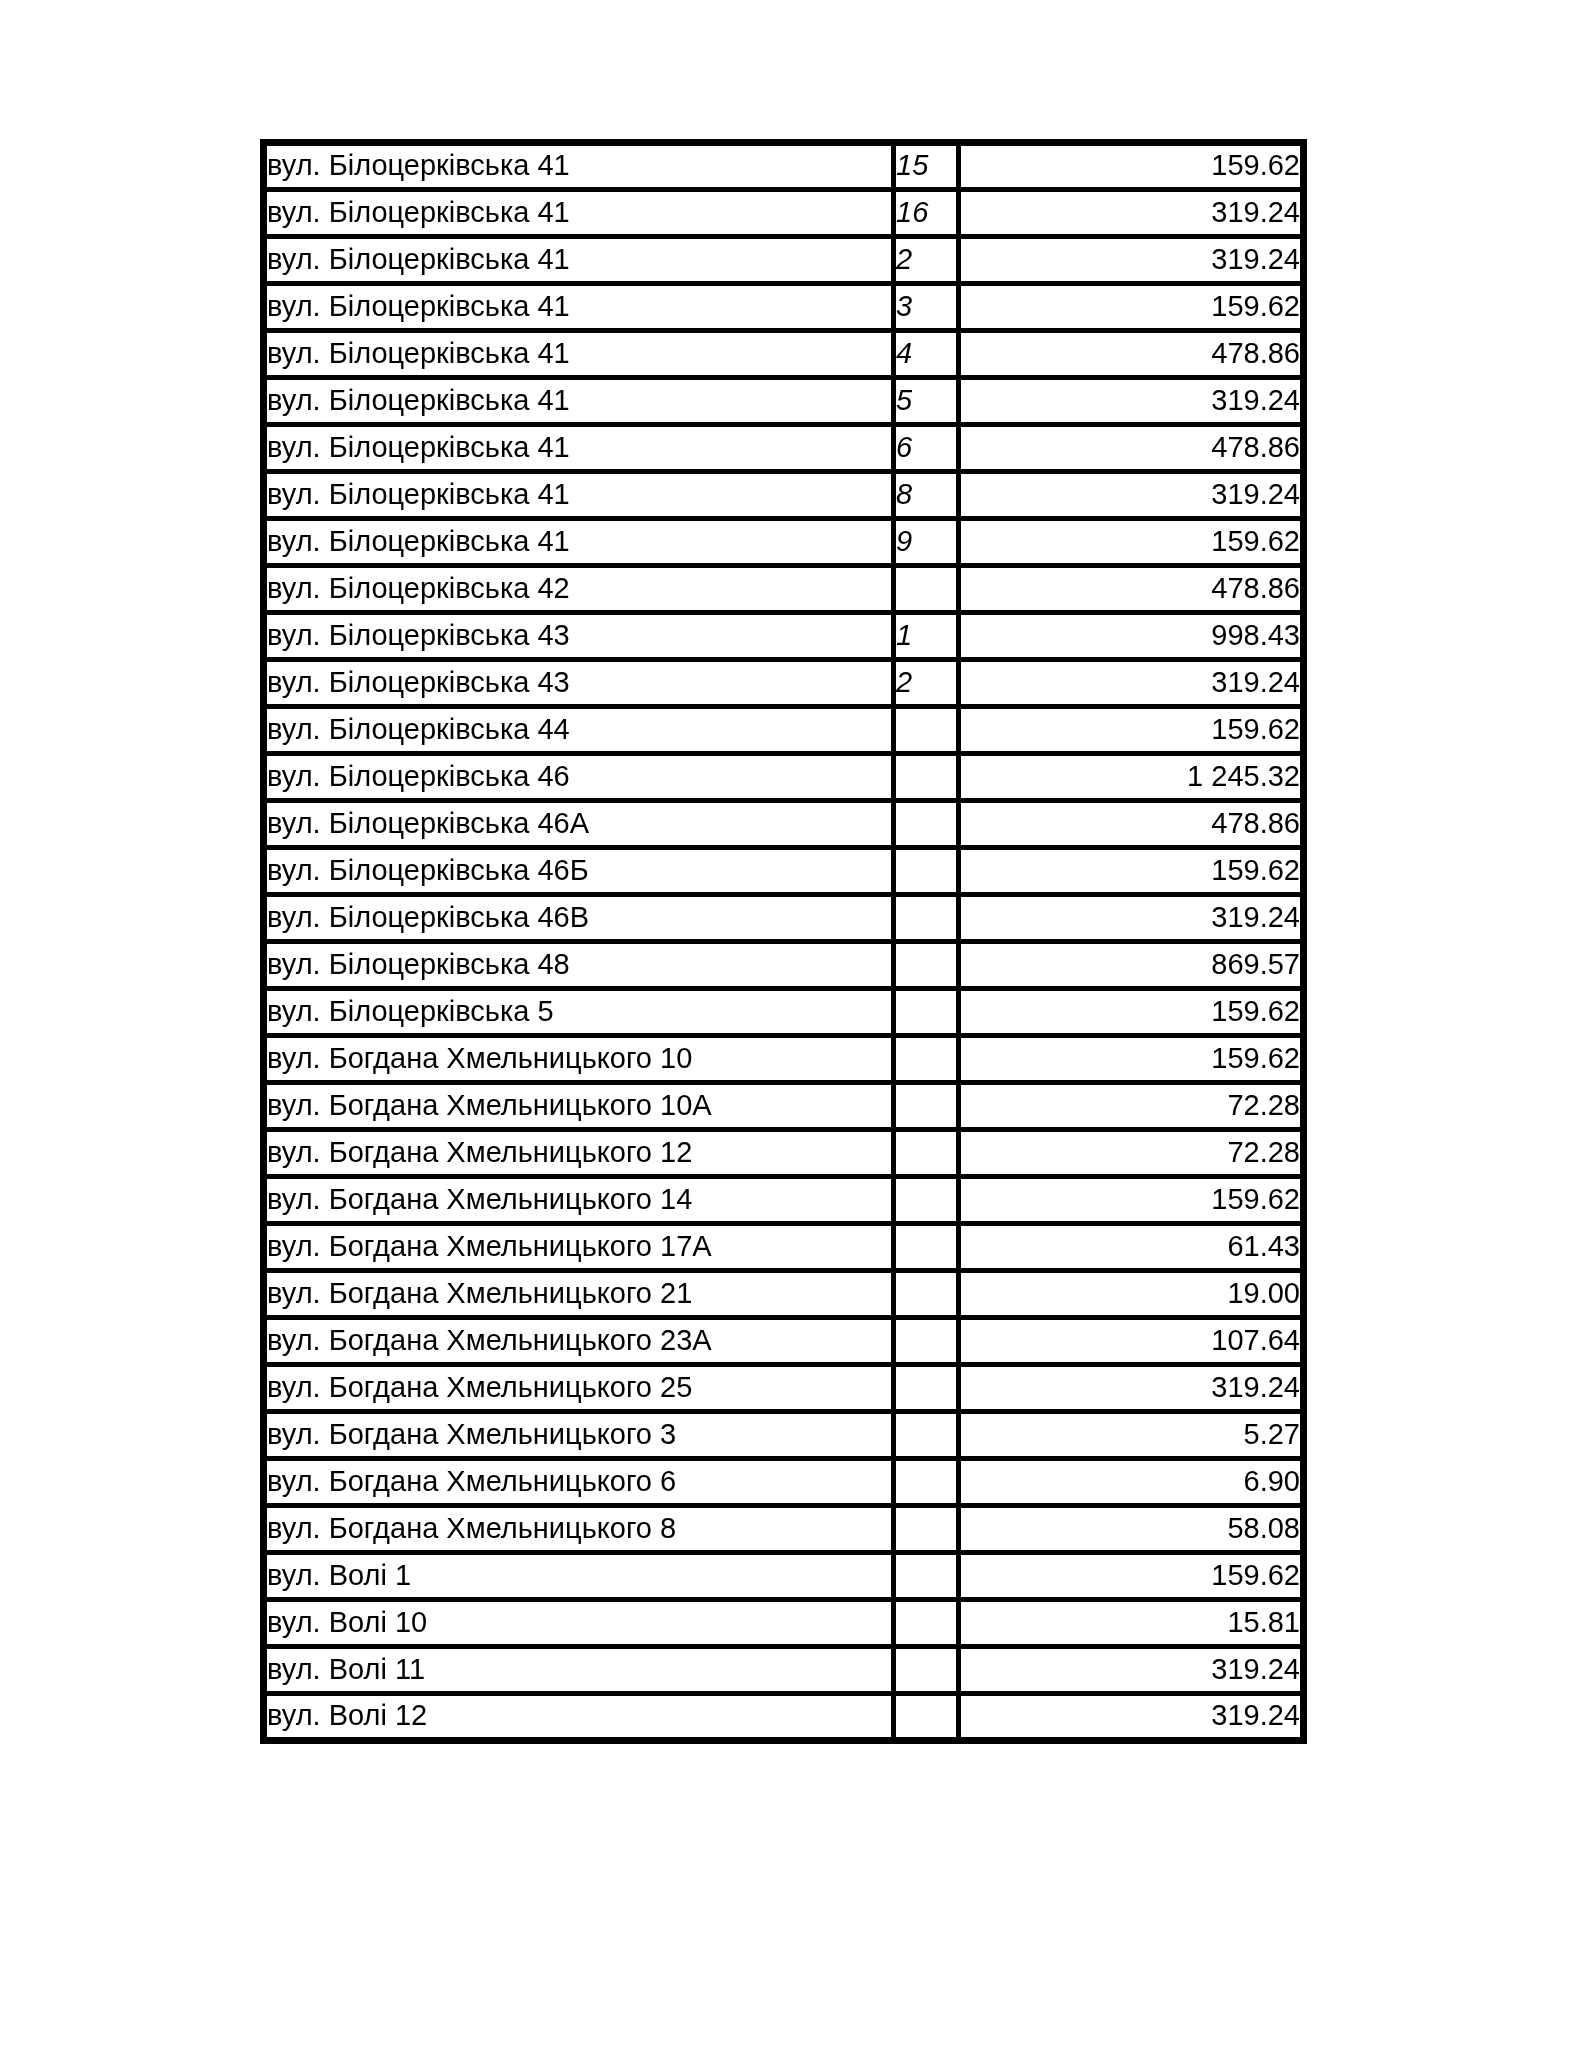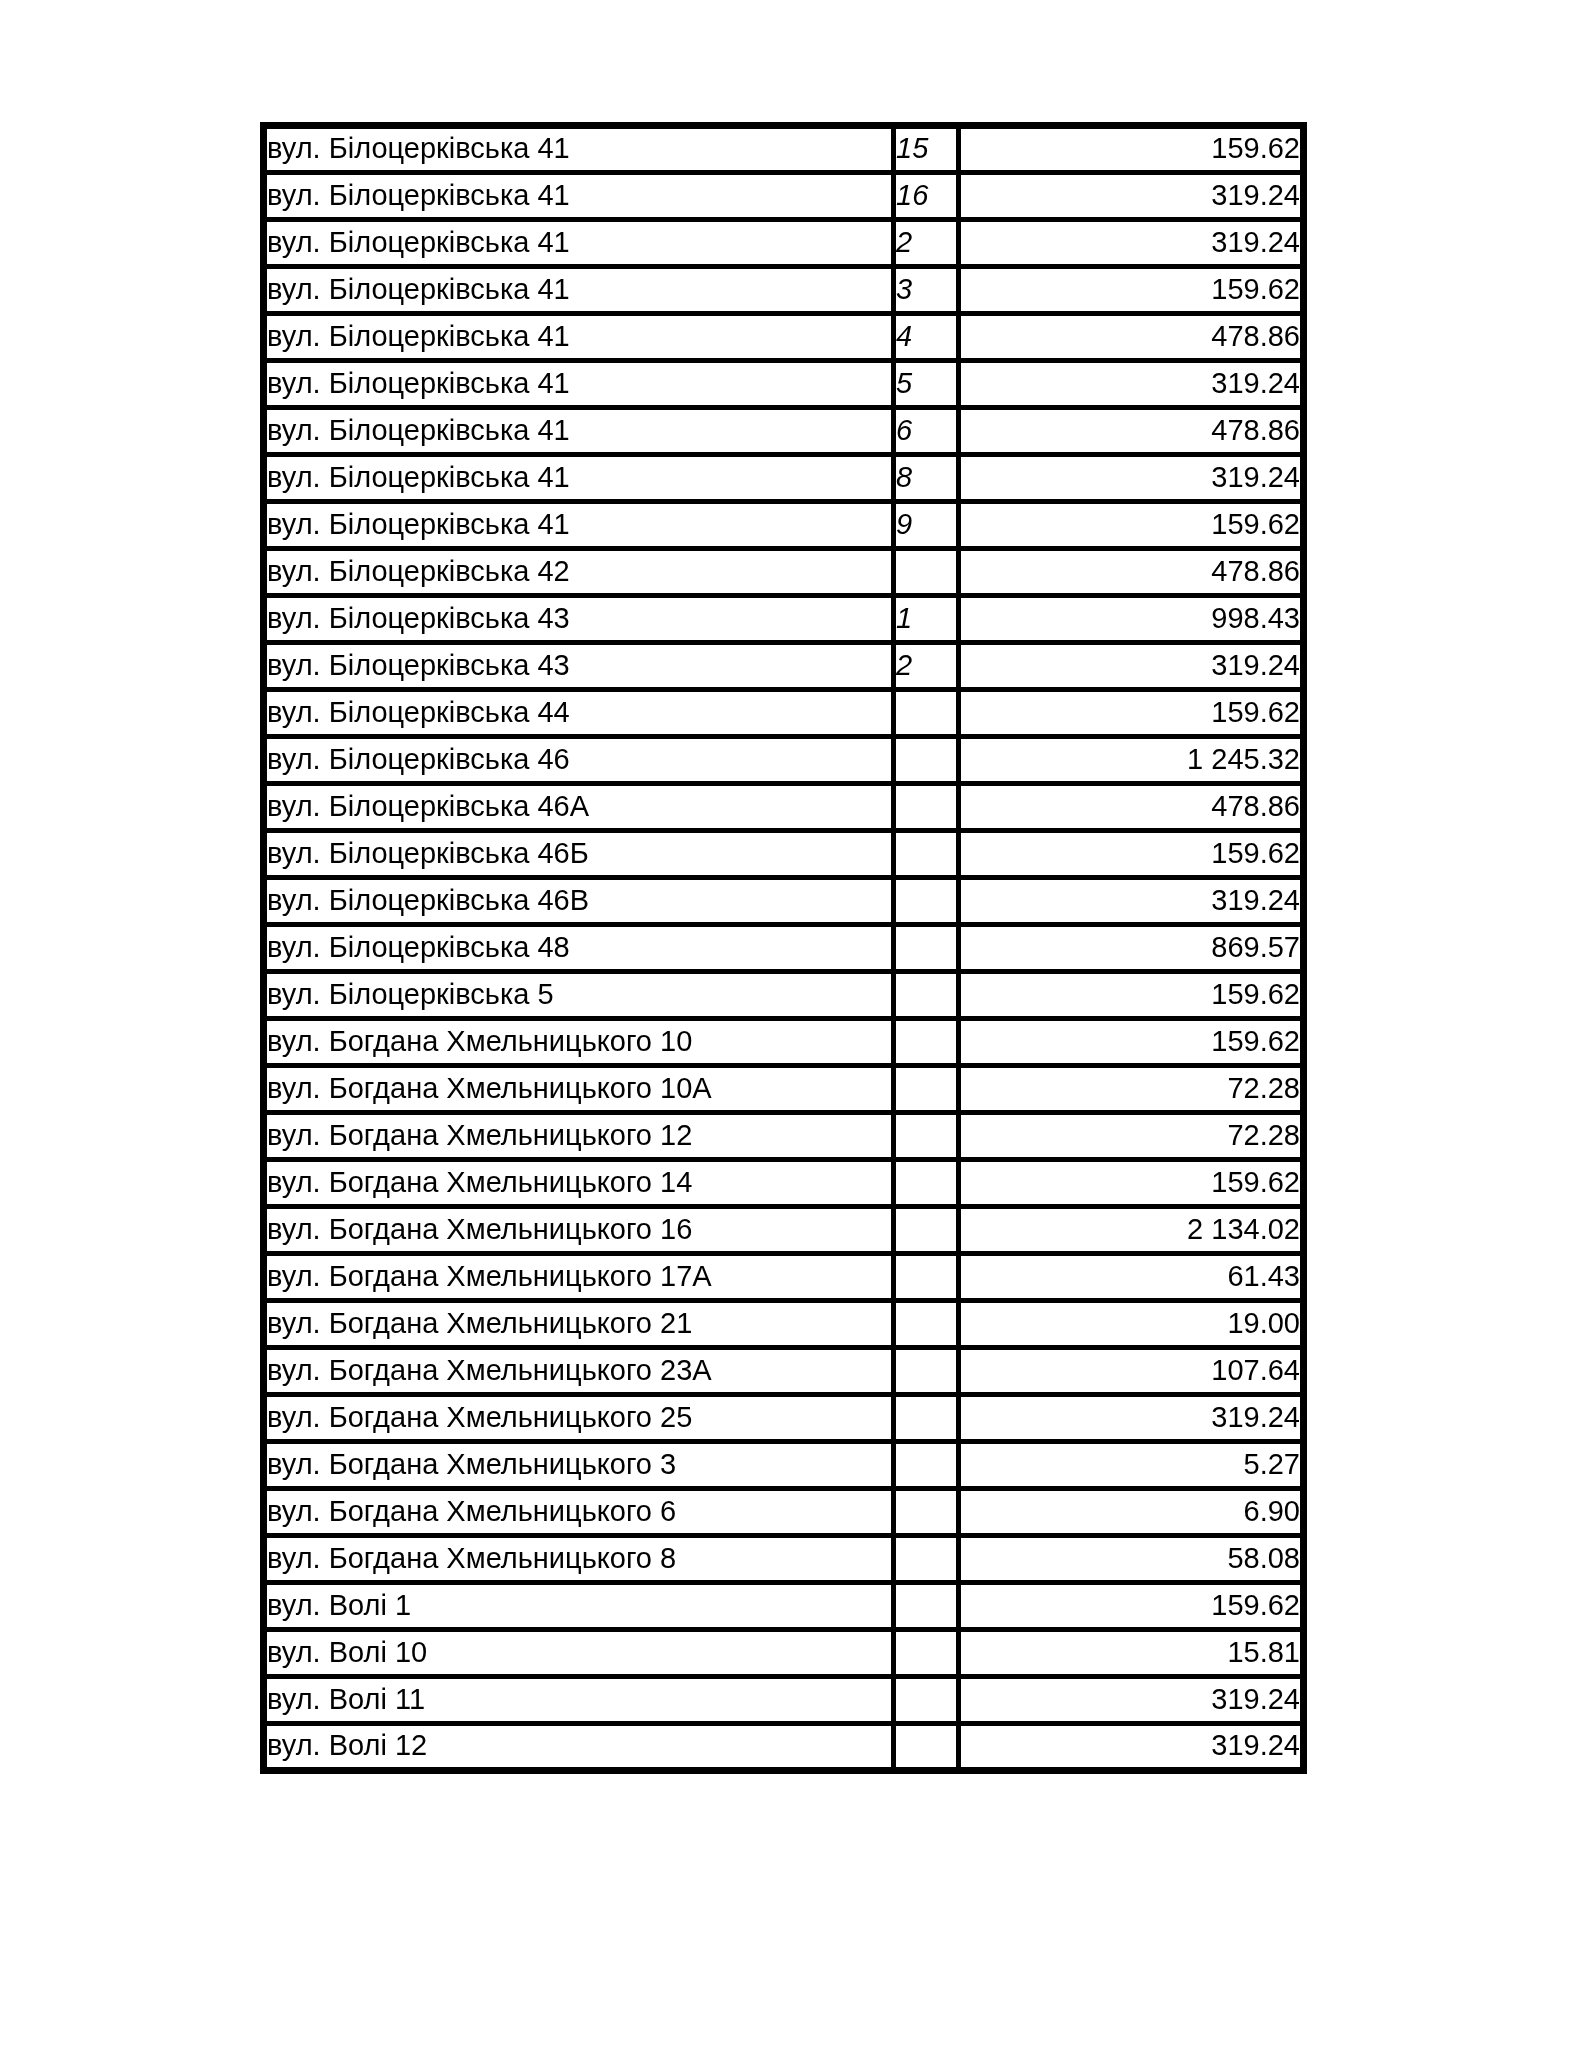--- a/index.html
+++ b/index.html
@@ -12,21 +12,21 @@
     width: 1583px;
     height: 2048px;
     background: #ffffff;
     font-family: "Liberation Sans", sans-serif;
     color: #000000;
     overflow: hidden;
   }
   table.charges {
     position: absolute;
     left: 260px;
-    top: 122px;
+    top: 139px;
     width: 1040px;
     border-collapse: collapse;
     table-layout: fixed;
     border: 7px solid #000000;
   }
   table.charges col.c-address { width: 630px; }
   table.charges col.c-unit    { width: 65px;  }
   table.charges col.c-amount  { width: 345px; }
   table.charges tr { height: 47px; }
   table.charges td {
@@ -162,25 +162,20 @@
           <td class="cell-address">вул. Богдана Хмельницького 12</td>
           <td class="cell-unit"></td>
           <td class="cell-amount">72.28</td>
         </tr>
         <tr>
           <td class="cell-address">вул. Богдана Хмельницького 14</td>
           <td class="cell-unit"></td>
           <td class="cell-amount">159.62</td>
         </tr>
         <tr>
-          <td class="cell-address">вул. Богдана Хмельницького 16</td>
-          <td class="cell-unit"></td>
-          <td class="cell-amount">2 134.02</td>
-        </tr>
-        <tr>
           <td class="cell-address">вул. Богдана Хмельницького 17А</td>
           <td class="cell-unit"></td>
           <td class="cell-amount">61.43</td>
         </tr>
         <tr>
           <td class="cell-address">вул. Богдана Хмельницького 21</td>
           <td class="cell-unit"></td>
           <td class="cell-amount">19.00</td>
         </tr>
         <tr>

